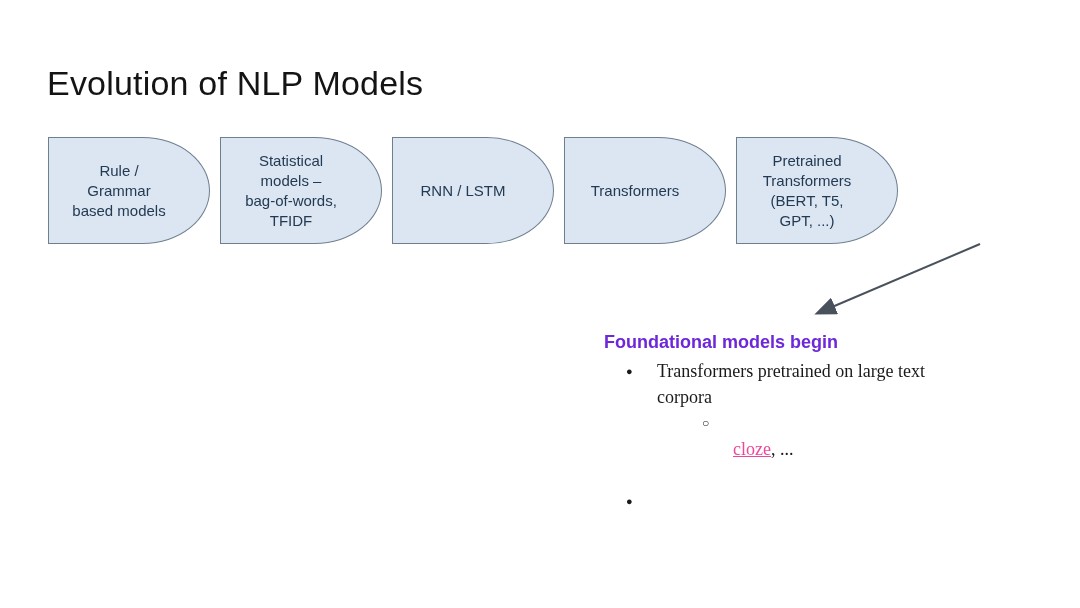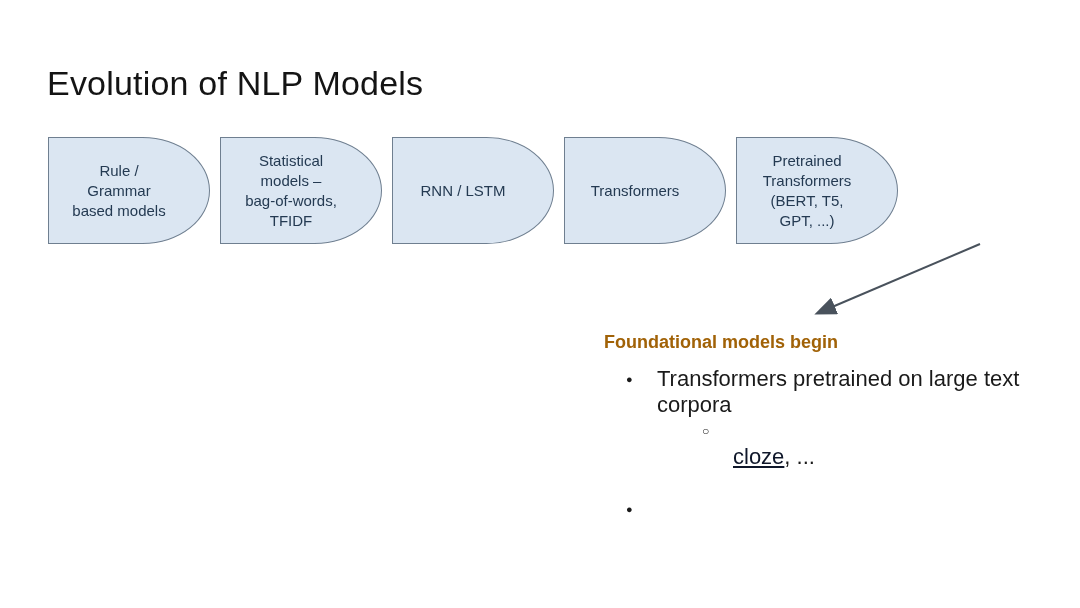--- a/index.html
+++ b/index.html
@@ -66,23 +66,23 @@
   .annotation {
     position: absolute;
     left: 604px;
     top: 330px;
     width: 430px;
     color: #1a1a1a;
   }
   .annotation-heading {
     font-size: 18px;
     font-weight: bold;
-    color: #a16207;
+    color: #6d28d9;
     line-height: 24px;
-    margin-bottom: 12px;
+    margin-bottom: 4px;
     white-space: nowrap;
   }
   .bullet-row {
     display: flex;
     padding-left: 16px;
   }
   .bullet-row.sub {
     padding-left: 92px;
   }
   .bullet-row.spaced {
@@ -93,26 +93,27 @@
     flex: 0 0 37px;
     font-size: 11px;
     line-height: 26px;
     padding-left: 6px;
     box-sizing: border-box;
   }
   .bullet-row.sub .bullet-marker {
     font-size: 12px;
   }
   .bullet-text {
-    font-size: 22px;
+    font-size: 18px;
     line-height: 26px;
     white-space: pre-line;
+    font-family: Liberation Serif, serif;
   }
   .cloze-link {
-    color: #0f172a;
+    color: #ec4899;
     text-decoration: underline;
     cursor: pointer;
   }
 </style>
 </head>
 <body>
 
 <div class="slide">
 
   <div class="slide-title">Evolution of NLP Models</div>

